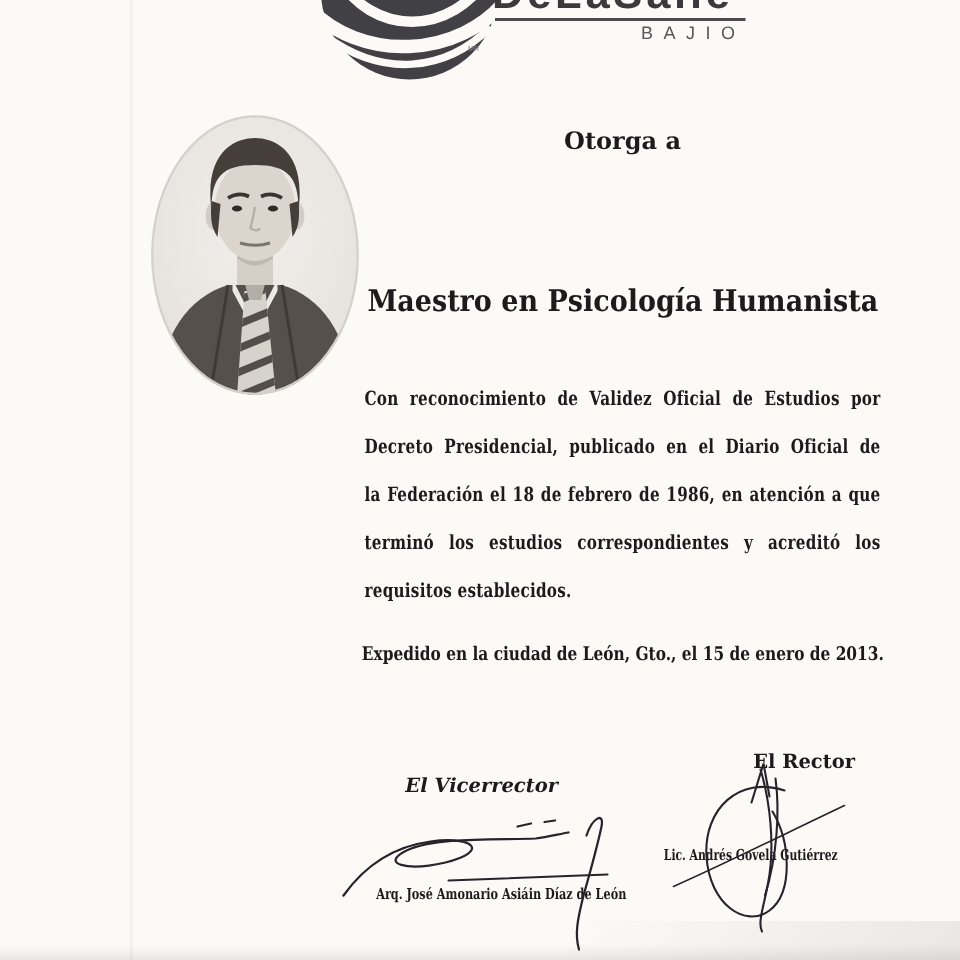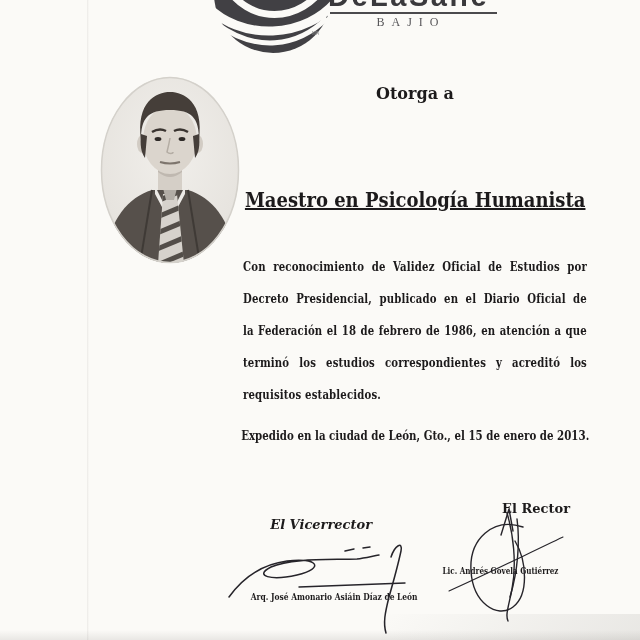--- a/index.html
+++ b/index.html
@@ -16,34 +16,34 @@
   .bottom-shade { left:0; bottom:0; width:640px; height:10px;
     background:linear-gradient(0deg, rgba(70,66,60,0.10), rgba(70,66,60,0)); }
   .corner-shade { right:0; bottom:0; width:260px; height:26px;
     background:linear-gradient(315deg, rgba(70,66,60,0.10), rgba(70,66,60,0)); }
 
   
   .wordmark { left:328px; top:-20px; width:200px;
     font-family:"Liberation Sans", sans-serif; font-weight:700;
     font-size:29px; letter-spacing:2.5px; color:#3a393c; }
   .wordmark-rule { left:330px; top:12px; width:167px; height:2px; background:#4b4a4d; }
-  .wordmark-sub { left:325px; top:15px; width:172px; text-align:center;
-    font-family:Liberation Serif, serif; font-size:12px;
+  .wordmark-sub { left:325px; top:15px; width:172px; text-align:right;
+    font-family:Liberation Sans, sans-serif; font-size:12px;
     letter-spacing:7px; color:#58575a; }
   .mr-mark { left:311px; top:30px; font-family:"Liberation Sans", sans-serif;
     font-size:6px; color:#8a8a8a; transform:scale(0.8); }
 
   
   .center-col { left:243px; width:344px; display:flex; justify-content:center; }
   .otorga { top:84px; font-size:16px; font-weight:700; }
   .recipient-row { top:107px; }
   .recipient { font-size:23px; font-weight:700; white-space:nowrap;
     transform:scaleX(0.88); transform-origin:center top; }
   .grado { top:163px; font-size:17px; font-weight:700; }
-  .degree-row { top:188px;text-decoration:underline; }
+  .degree-row { top:188px; }
   .degree { font-size:20px; font-weight:700; white-space:nowrap;
     transform:scaleX(0.9); transform-origin:center top; }
 
   .bline { left:243px; width:441px; transform:scaleX(0.78); transform-origin:left top;
     font-size:13px; font-weight:700; letter-spacing:0.2px;
     text-align:justify; text-align-last:justify; }
   .bline.last { text-align-last:left; }
   .l1{top:259px}.l2{top:291px}.l3{top:323px}.l4{top:355px}.l5{top:387px}
 
   .issued-row { top:428px; }

